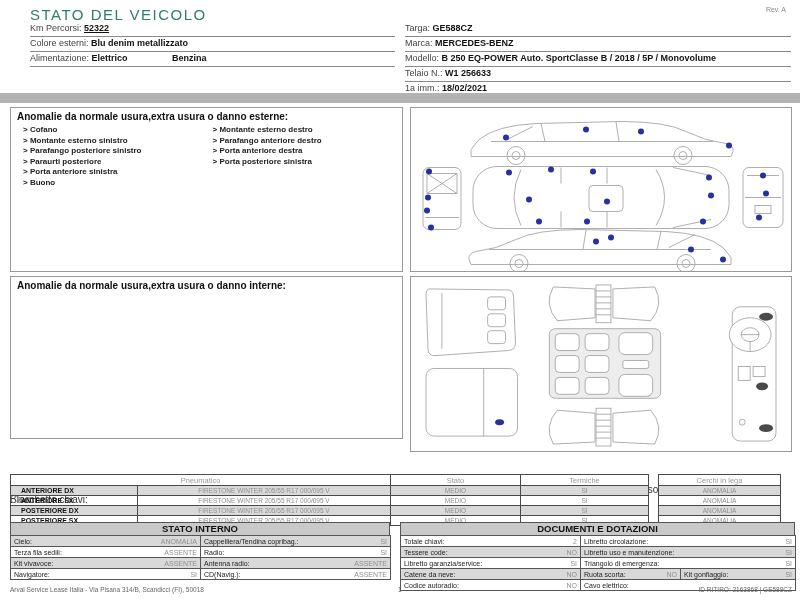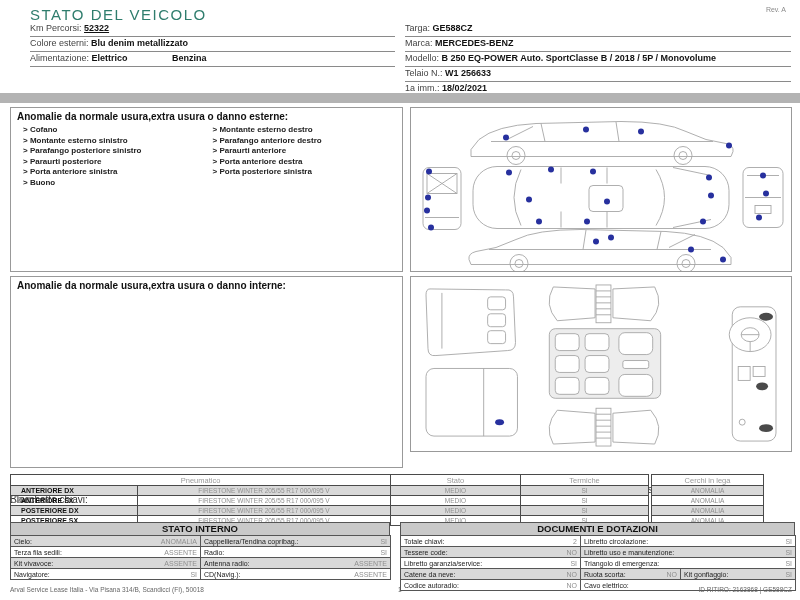--- a/index.html
+++ b/index.html
@@ -16,42 +16,42 @@
   .frow.accent{border-bottom:2px solid #2f7d6d;}
   .frow .lbl{color:#444;}
   .frow .val{font-weight:bold;color:#111;}
   .frow .val.u{text-decoration:underline;}
   .frow .val.spaced{margin-left:42px;}
   .graybar{position:absolute;left:0;top:93px;width:800px;height:10px;background:#b3b3b3;}
   
   .box{position:absolute;border:1px solid #999;box-sizing:border-box;background:#fff;}
   .box.ext-list{left:10px;top:107px;width:393px;height:165px;padding:3px 6px;}
   .box.ext-diag{left:410px;top:107px;width:382px;height:165px;}
-  .box.int-list{left:10px;top:276px;width:393px;height:192px;padding:3px 6px;}
+  .box.int-list{left:10px;top:276px;width:393px;height:163px;padding:3px 6px;}
   .box.int-diag{left:410px;top:276px;width:382px;height:176px;}
   .box h3{margin:0 0 3px 0;font-size:10px;font-weight:bold;color:#111;}
   .anom-cols{display:flex;font-weight:bold;}
   .anom-cols ul{flex:1;}
   ul.anom{list-style:none;margin:0;padding:0 0 0 6px;}
   ul.anom li{font-size:8px;line-height:10.5px;color:#222;}
   ul.anom li::before{content:"> ";}
   .box svg{display:block;width:100%;height:100%;}
   
   .summary{position:absolute;left:10px;top:484px;width:782px;height:18px;font-size:10px;}
   .summary span{position:absolute;white-space:nowrap;}
   .summary .l{color:#333;}
   .summary .v{color:#7d7d7d;}
   
   .tyres{position:absolute;left:10px;top:474px;display:flex;}
   table{border-collapse:collapse;}
   .tyres table th,.tyres table td{border:1px solid #4a4a4a;padding:0 10px;}
   .tyres table th{font-weight:normal;color:#9a9a9a;font-size:7.5px;height:10px;text-align:center;}
   .tyres .main{width:638px;table-layout:fixed;}
   .tyres .main td{height:9px;}
-  .tyres .cerchi{width:113px;margin-left:2px;table-layout:fixed;}
+  .tyres .cerchi{width:123px;margin-left:9px;table-layout:fixed;}
   .tyres .cerchi td{height:9px;}
   td.pos{font-weight:bold;font-size:7px;color:#111;padding-left:3px;}
   td.cg{text-align:center;color:#8f8f8f;font-size:6.5px;white-space:nowrap;overflow:hidden;}
   .tyres tbody tr:nth-of-type(odd){background:#d9d9d9;}
   
   .section{position:absolute;top:522px;}
   .section.si{left:10px;width:380px;}
   .section.doc{left:400px;width:395px;}
   .sec-title{background:#c9c9c9;border:1px solid #555;border-bottom:none;text-align:center;
              font-weight:bold;font-size:9.5px;height:12px;line-height:12px;color:#111;}
@@ -131,21 +131,20 @@
           <li>Montante esterno sinistro</li>
           <li>Parafango posteriore sinistro</li>
           <li>Paraurti posteriore</li>
           <li>Porta anteriore sinistra</li>
           <li>Buono</li>
         </ul>
       <ul class="anom">
 
       <li>Montante esterno destro</li>
           <li>Parafango anteriore destro</li>
-          <li>Paraurti anteriore</li>
           <li>Porta anteriore destra</li>
           <li>Porta posteriore sinistra</li>
         </ul>
     </div>
   </div>
 
   <div class="box ext-diag">
     <svg viewBox="0 0 380 160">
 
       <path class="car-line" d="M60,40 L68,30 Q85,16 125,14 L210,12 Q255,12 275,22 L295,30 L315,34 Q323,36 322,42 L320,47 L60,47 Z"></path>

